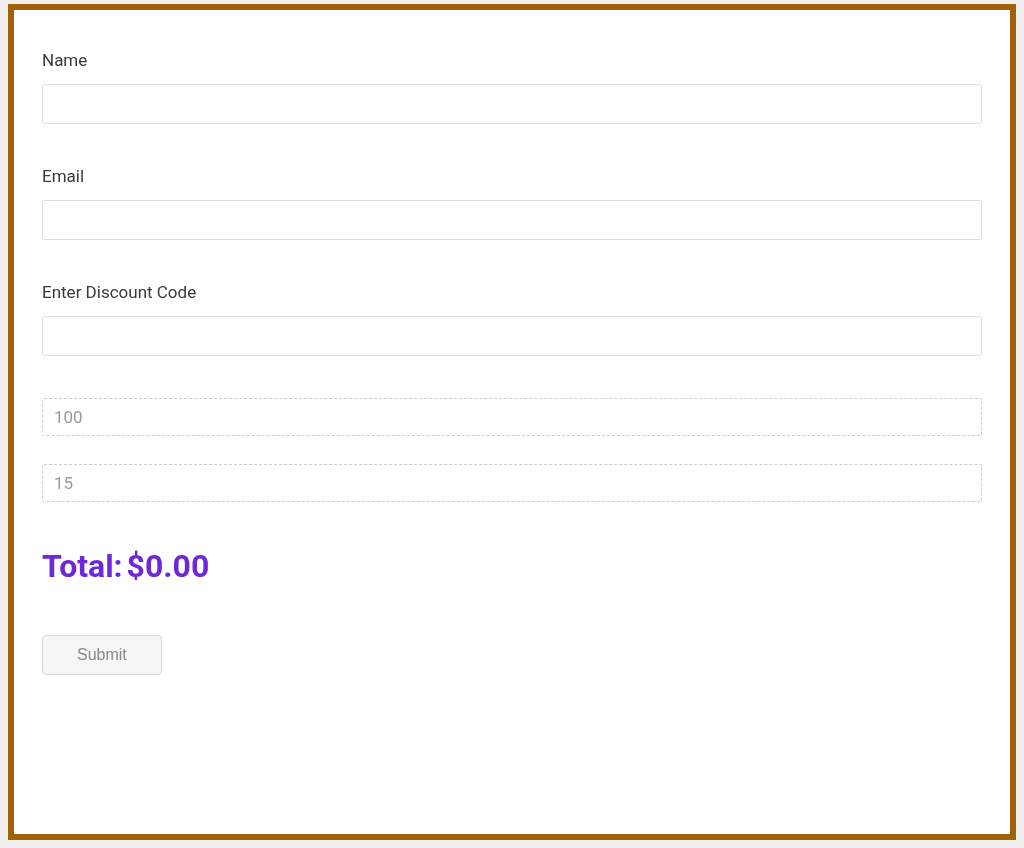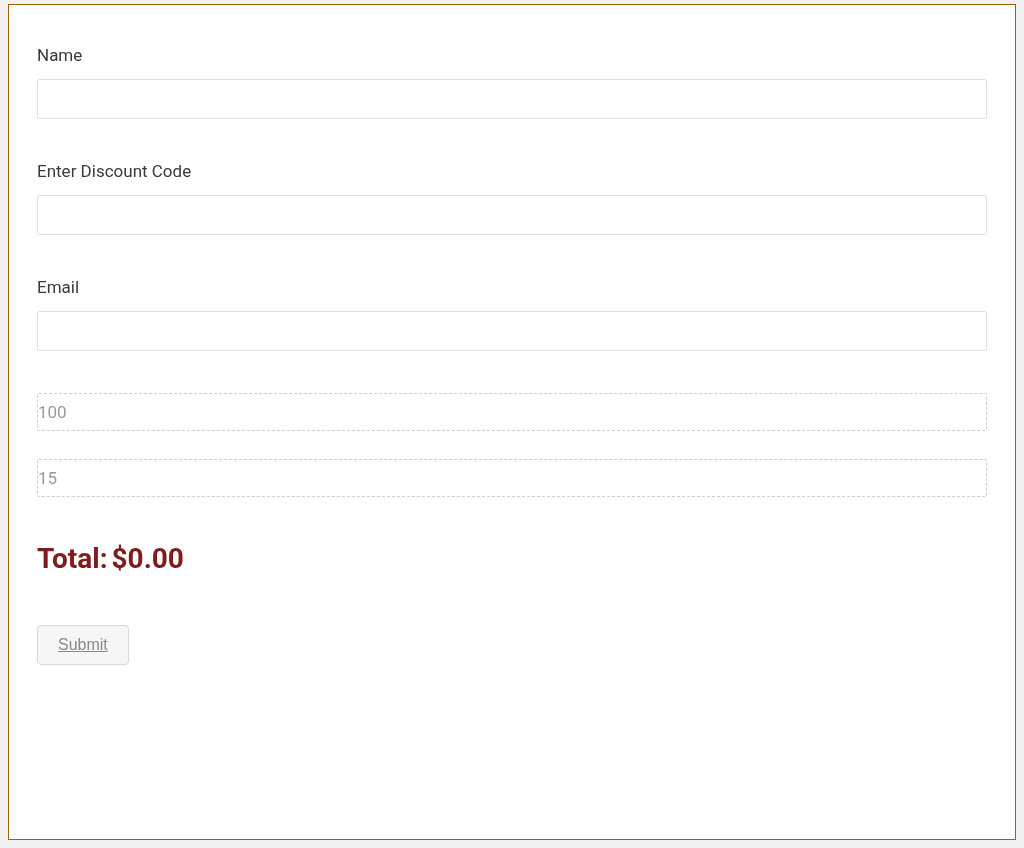--- a/index.html
+++ b/index.html
@@ -18,21 +18,21 @@
     
     .outer-container {
       background-color: #f0f0f0;
       padding: 4px 8px 8px 8px;
       height: 100%;
     }
     
     .form-container {
       background-color: #ffffff;
       padding: 40px 28px 32px 28px;
-      border: 1px solid #a16207;
+      border: 6px solid #a16207;
       height: 100%;
     }
     
     .form-group {
       margin-bottom: 42px;
     }
     
     .form-label {
       display: block;
       font-size: 17px;
@@ -51,71 +51,70 @@
       color: #333;
       height: 40px;
     }
     
     .hidden-field-group {
       margin-bottom: 28px;
     }
     
     .hidden-field {
       width: 100%;
-      padding: 8px 0;
+      padding: 8px 11px;
       font-size: 17px;
       border: 1px dashed #cccccc;
       border-radius: 2px;
       background-color: #ffffff;
       color: #9a9a9a;
       height: 38px;
       line-height: 20px;
     }
     
     .total-section {
       margin-top: 45px;
       margin-bottom: 50px;
     }
     
     .total-text {
-      font-size: 28px;
+      font-size: 32px;
       font-weight: 700;
-      color: #7f1d1d;
+      color: #6d28d9;
     }
     
     .submit-button {
-      padding: 10px 20px;
+      padding: 10px 34px;
       font-size: 16px;
       color: #8a8a8a;
       background-color: #f6f6f6;
       border: 1px solid #d8d8d8;
       border-radius: 4px;
       cursor: pointer;
-      text-decoration: underline;
     }
   </style>
 </head>
 <body>
 
 <div class="outer-container">
   <div class="form-container">
     
     <div class="form-group">
       <label class="form-label">Name</label>
       <input type="text" class="form-input" value="" style="">
     </div>
     
     <div class="form-group">
-      <label class="form-label">Enter Discount Code</label>
-      <input type="text" class="form-input" value="" style="">
+      <label class="form-label">Email</label>
+      <input type="email" class="form-input" value="" style="">
     </div>
     
     <div class="form-group">
-      <label class="form-label">Email</label>
-      <input type="email" class="form-input" value="" style="">
+      <label class="form-label">Enter Discount Code</label>
+      <input type="text" class="form-input" value="" style="">
     </div>
     
     <div class="hidden-field-group">
       <div class="hidden-field">100</div>
     </div>
     
     
     <div class="hidden-field-group">
       <div class="hidden-field">15</div>
     </div>

